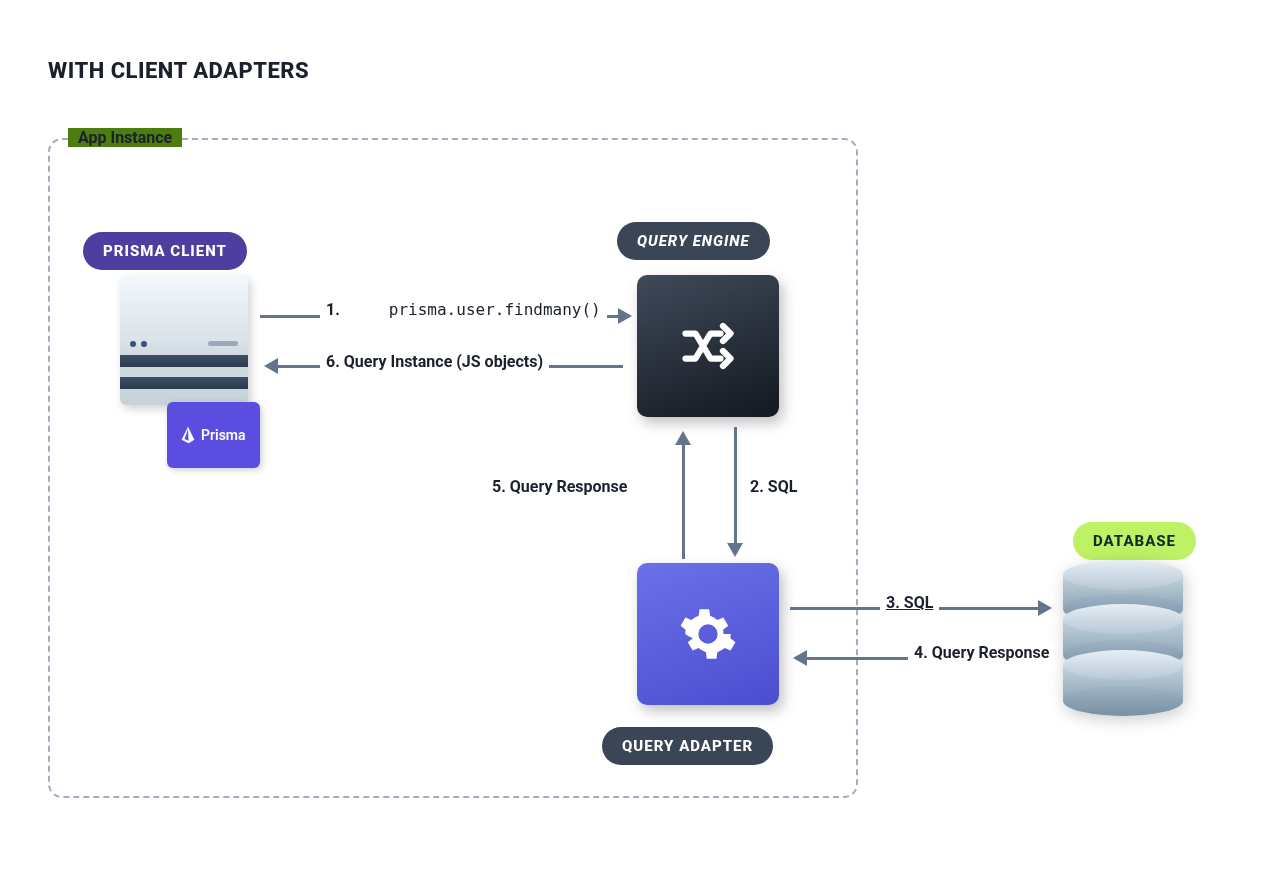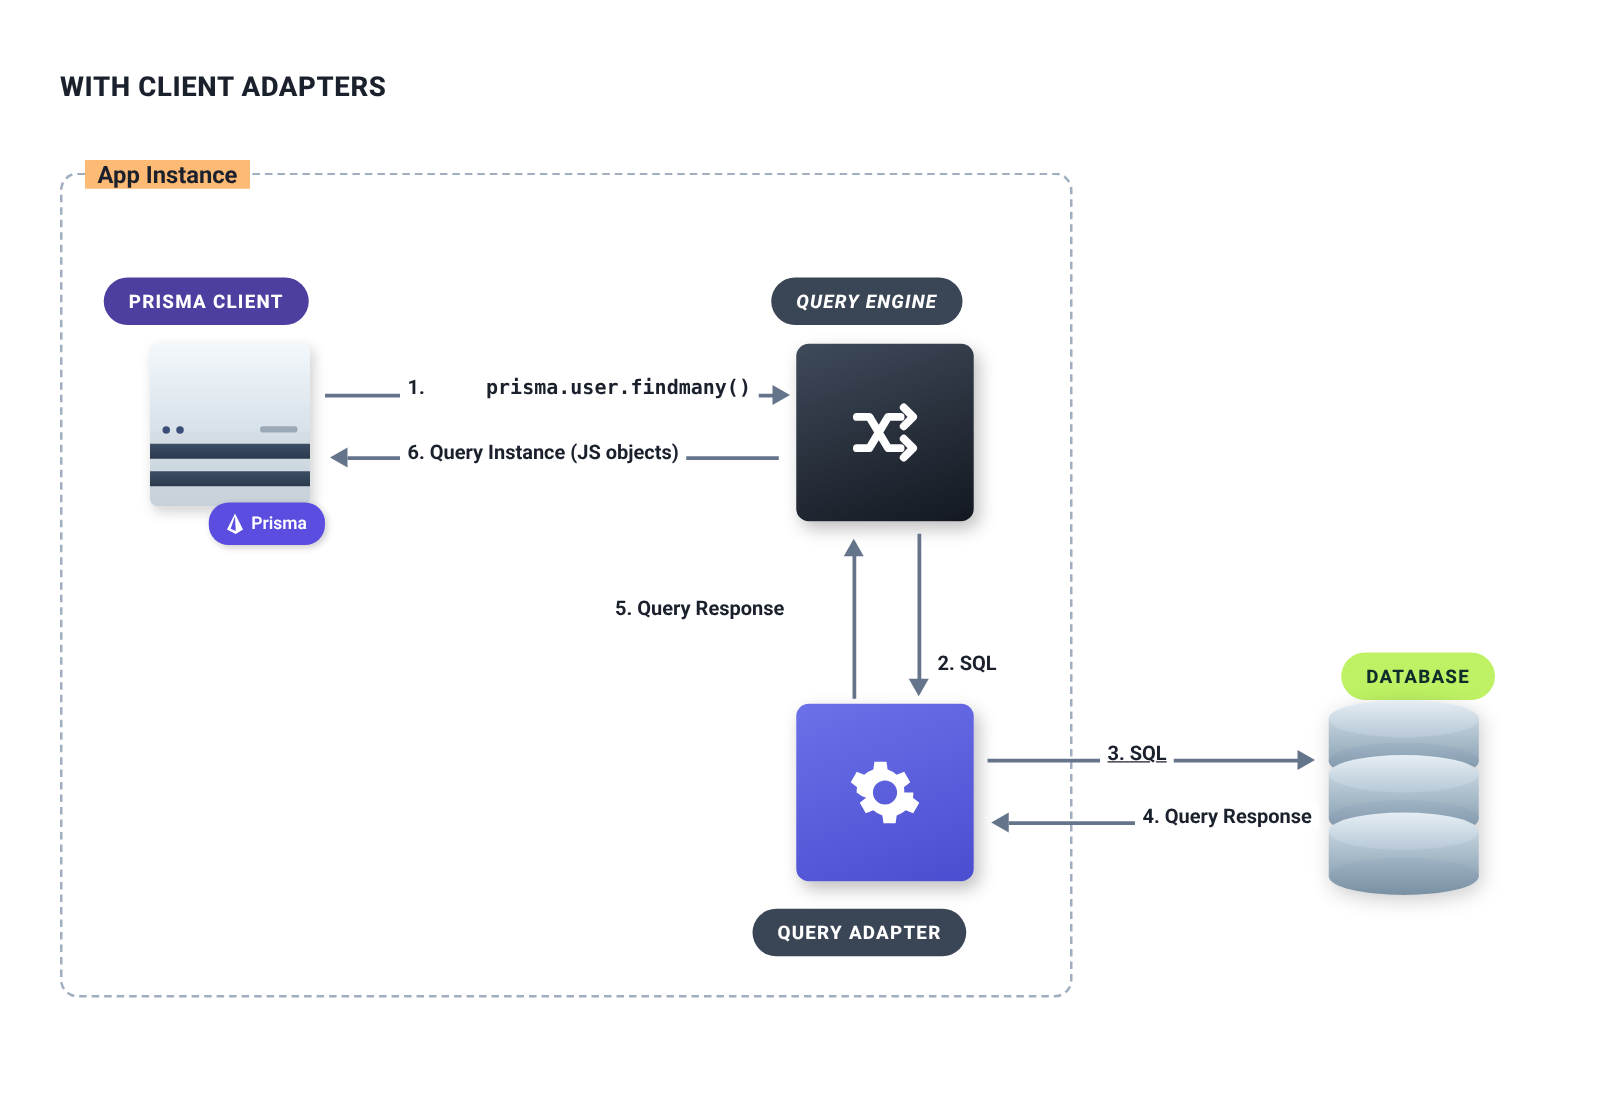--- a/index.html
+++ b/index.html
@@ -25,24 +25,24 @@
     left: 48px;
     width: 810px;
     height: 660px;
     border: 2px dashed #a0aec0;
     border-radius: 14px;
   }
   .app-instance-label {
     position: absolute;
     top: -12px;
     left: 18px;
-    background: #fdba74;
+    background: #4d7c0f;
     padding: 0 10px;
     font-weight: 700;
-    font-size: 19px;
+    font-size: 16px;
     color: #1a202c;
   }
   .pill {
     position: absolute;
     border-radius: 999px;
     font-weight: 800;
     letter-spacing: 1px;
     font-size: 15px;
     padding: 10px 20px;
     text-align: center;
@@ -70,21 +70,21 @@
   }
   .server-dots { position:absolute; top:66px; left:10px; display:flex; gap:5px;}
   .server-dots span{ width:6px; height:6px; border-radius:50%; background:#3b4e7a;}
   .server-slot{ position:absolute; top:66px; right:10px; width:30px; height:5px; border-radius:3px; background:#9aa8b8;}
   .server-stripe{ position:absolute; left:0; right:0; height:12px; background:linear-gradient(180deg,#3d4f66,#2b394c);}
   .server-stripe.s1{ top:80px;}
   .server-stripe.s2{ top:102px;}
   .prisma-badge{
     position:absolute; left:167px; top:402px;
     background:#5a4de0; color:#fff; font-weight:600; font-size:14px;
-    padding:8px 14px; border-radius:16px; display:flex; align-items:center; gap:6px;
+    padding:24px 14px; border-radius:6px; display:flex; align-items:center; gap:6px;
     box-shadow:2px 2px 6px rgba(0,0,0,.2);
   }
   .prisma-badge svg{ width:14px; height:18px;}
   
   .qe-box{
     position:absolute; top:275px; left:637px; width:142px; height:142px;
     border-radius:10px;
     background:linear-gradient(160deg,#3f4a5a 0%,#131820 100%);
     box-shadow:4px 6px 14px rgba(0,0,0,.25);
     display:flex; align-items:center; justify-content:center;
@@ -109,32 +109,32 @@
   }
   .db-stack{ display:flex; flex-direction:column; gap:10px;}
   
   .arrow-line{ position:absolute; background:#64748b; }
   .arrow-head{ position:absolute; width:0; height:0; }
   .arrow-head.right{ border-top:8px solid transparent; border-bottom:8px solid transparent; border-left:14px solid #64748b;}
   .arrow-head.left{ border-top:8px solid transparent; border-bottom:8px solid transparent; border-right:14px solid #64748b;}
   .arrow-head.up{ border-left:8px solid transparent; border-right:8px solid transparent; border-bottom:14px solid #64748b;}
   .arrow-head.down{ border-left:8px solid transparent; border-right:8px solid transparent; border-top:14px solid #64748b;}
   .flow-label{ position:absolute; font-weight:700; color:#1a202c; font-size:16px; }
-  .mono{ font-family: ui-monospace, Menlo, Consolas, monospace; font-weight:700;padding-left:45px; }
+  .mono{ font-family: ui-monospace, Menlo, Consolas, monospace; font-weight:400;padding-left:45px; }
 </style>
 </head>
 <body>
 
 <div class="title">WITH CLIENT ADAPTERS</div>
 
 <div class="app-instance">
   <div class="app-instance-label">App Instance</div>
 </div>
 
-<div class="pill purple" style="top:222px; left:83px;">PRISMA CLIENT</div>
+<div class="pill purple" style="top:232px; left:83px;">PRISMA CLIENT</div>
 
 <div class="pill dark" style="top:222px; left:617px;font-style:italic;">QUERY ENGINE</div>
 
 <div class="pill dark" style="top:727px; left:602px;">QUERY ADAPTER</div>
 
 <div class="pill teal" style="top:522px; left:1073px;">DATABASE</div>
 
 <div class="server">
   <div class="server-dots">
       <span></span>
@@ -179,21 +179,21 @@
 </div>
 
 <div class="arrow-line" style="top:365px; left:278px; width:345px; height:3px;"></div>
 <div class="arrow-head left" style="top:358px; left:264px;"></div>
 <div class="flow-label" style="top:352px; left:320px; background:#fff; padding:0 6px;">
   <span>6.</span> <span>Query Instance (JS objects)</span>
 </div>
 
 <div class="arrow-line" style="top:427px; left:734px; width:3px; height:118px;"></div>
 <div class="arrow-head down" style="top:543px; left:727px;"></div>
-<div class="flow-label" style="top:477px; left:750px;margin-top:44px;">
+<div class="flow-label" style="top:477px; left:750px;">
   <span>2.</span> <span>SQL</span>
 </div>
 
 <div class="arrow-line" style="top:444px; left:682px; width:3px; height:115px;"></div>
 <div class="arrow-head up" style="top:431px; left:675px;"></div>
 <div class="flow-label" style="top:477px; left:492px;">
   <span>5.</span> <span>Query Response</span>
 </div>
 
 <div class="arrow-line" style="top:607px; left:790px; width:250px; height:3px;"></div>

